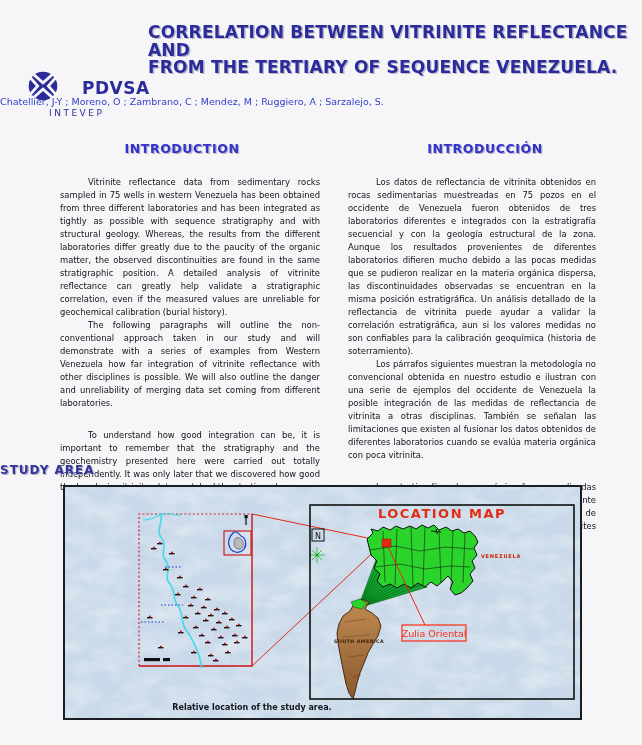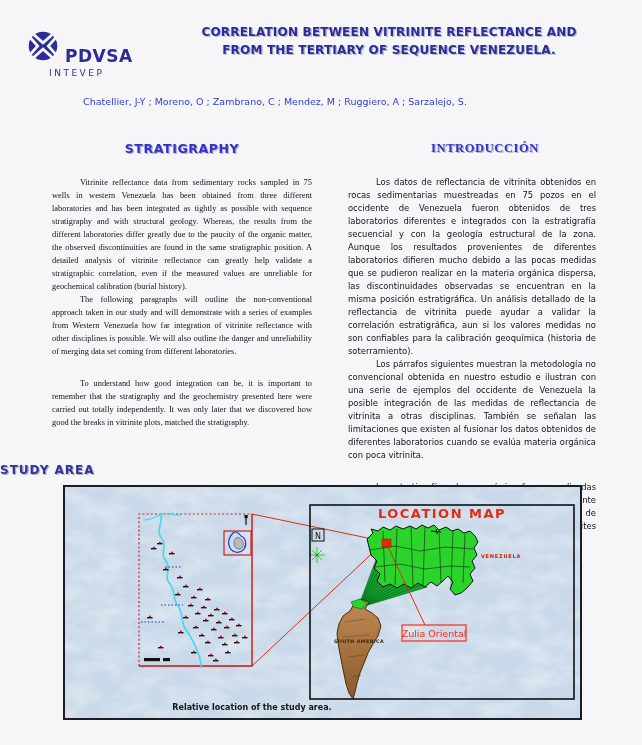--- a/index.html
+++ b/index.html
@@ -5,44 +5,44 @@
   html,body{margin:0;padding:0;}
   .page{
     position:relative;
     width:642px;height:745px;
     background:#f6f6f8;
     font-family:"DejaVu Sans","Liberation Sans",sans-serif;
     overflow:hidden;
   }
   
   .logo{position:absolute;left:25px;top:30px;width:115px;}
-  .logo-row{display:flex;align-items:flex-end;gap:4px;}
+  .logo-row{display:flex;align-items:center;gap:21px;margin-top:40px;}
   .logo-brand{font-size:17px;font-weight:bold;color:#2b2b99;letter-spacing:0.5px;}
   .logo-sub{font-size:9px;font-weight:normal;color:#2b2b99;letter-spacing:2.5px;margin:2px 0 0 24px;}
   .title{
     position:absolute;left:148px;top:24px;width:482px;
-    text-align:center;font-weight:bold;font-size:12px;line-height:17.5px;
+    font-weight:bold;font-size:17px;line-height:17.5px;
     color:#2b2b9b;text-shadow:1.4px 1.4px 0 #b9b9c9;letter-spacing:0.2px;
   }
   .authors{
-    position:absolute;left:0;top:95px;width:550px;text-align:center;
+    position:absolute;left:0;top:95px;width:550px;text-align:left;
     color:#3340cc;font-size:9.5px;line-height:14px;
   }
   
   .col-head{
     position:absolute;top:141px;text-align:center;font-weight:bold;font-size:12.5px;
     color:#3333cc;text-shadow:1.3px 1.3px 0 #b0b0c2;letter-spacing:0.6px;
   }
   .col-head.en{left:52px;width:260px;}
-  .col-head.es{left:360px;width:250px;font-family:Liberation Serif, serif;}
+  .col-head.es{left:360px;width:250px;}
   .col{
     position:absolute;top:176px;font-size:8.4px;line-height:13px;color:#131318;
     text-align:justify;
   }
-  .col.en{left:52px;width:260px;font-family:Liberation Serif, serif;}
+  .col.en{left:60px;width:260px;}
   .col.es{left:348px;width:248px;}
   .col p{margin:0;text-indent:28px;}
   .col p.gap{margin-top:19px;}
   
   .study-head{
     position:absolute;left:0;top:463px;width:620px;text-align:left;
     font-weight:bold;font-size:12px;color:#333399;
     text-shadow:1.3px 1.3px 0 #b0b0c2;letter-spacing:1px;
   }
   .map-panel{
@@ -74,21 +74,21 @@
 
   <div class="title">
     <div>CORRELATION BETWEEN VITRINITE REFLECTANCE AND</div>
     <div>FROM THE TERTIARY OF SEQUENCE VENEZUELA.</div>
   </div>
 
   <div class="authors">
     <div>Chatellier, J-Y ; Moreno, O ; Zambrano, C ; Mendez, M ; Ruggiero, A ; Sarzalejo, S.</div>
   </div>
 
-  <div class="col-head en">STRATIGRAPHY</div>
+  <div class="col-head en">INTRODUCTION</div>
   <div class="col-head es">INTRODUCCIÓN</div>
 
   <section class="col en">
     <p>Vitrinite reflectance data from sedimentary rocks sampled in 75 wells in western Venezuela has been obtained from three different laboratories and has been integrated as tightly as possible with sequence stratigraphy and with structural geology. Whereas, the results from the different laboratories differ greatly due to the paucity of the organic matter, the observed discontinuities are found in the same stratigraphic position. A detailed analysis of vitrinite reflectance can greatly help validate a stratigraphic correlation, even if the measured values are unreliable for geochemical calibration (burial history).</p>
     <p>The following paragraphs will outline the non-conventional approach taken in our study and will demonstrate with a series of examples from Western Venezuela how far integration of vitrinite reflectance with other disciplines is possible. We will also outline the danger and unreliability of merging data set coming from different laboratories.</p>
     <p class="gap">To understand how good integration can be, it is important to remember that the stratigraphy and the geochemistry presented here were carried out totally independently. It was only later that we discovered how good the breaks in vitrinite plots, matched the stratigraphy.</p>
   </section>
 
   <section class="col es">
     <p>Los datos de reflectancia de vitrinita obtenidos en rocas sedimentarias muestreadas en 75 pozos en el occidente de Venezuela fueron obtenidos de tres laboratorios diferentes e integrados con la estratigrafía secuencial y con la geología estructural de la zona. Aunque los resultados provenientes de diferentes laboratorios difieren mucho debido a las pocas medidas que se pudieron realizar en la materia orgánica dispersa, las discontinuidades observadas se encuentran en la misma posición estratigráfica. Un análisis detallado de la reflectancia de vitrinita puede ayudar a validar la correlación estratigráfica, aun si los valores medidas no son confiables para la calibración geoquímica (historia de soterramiento).</p>

